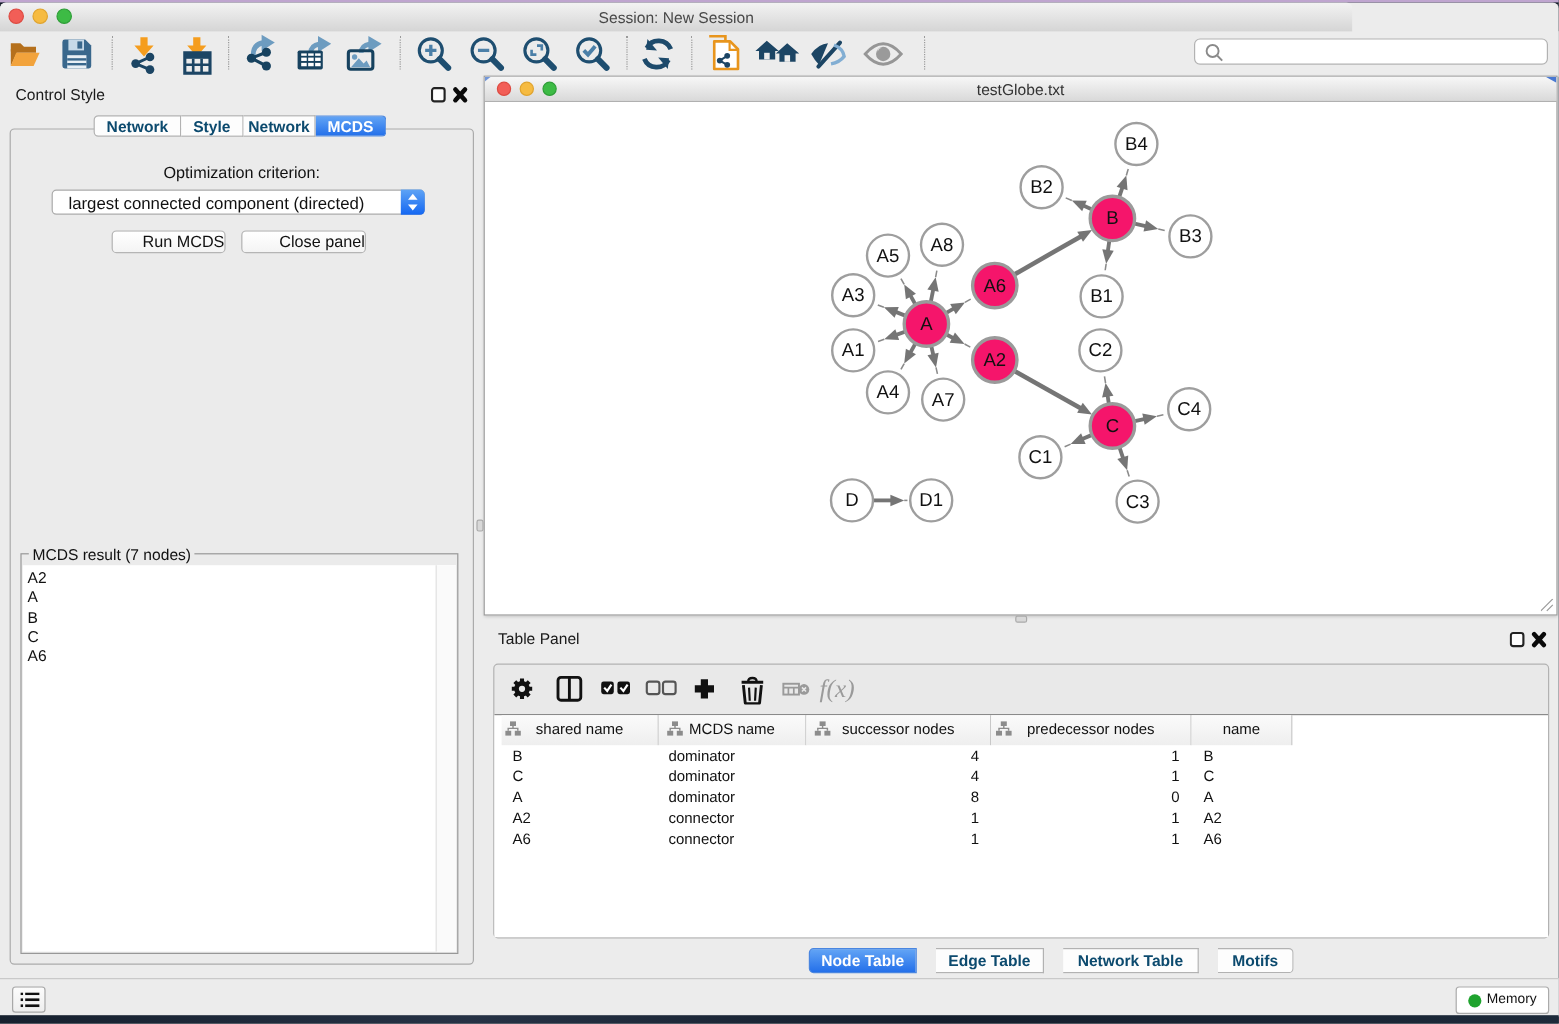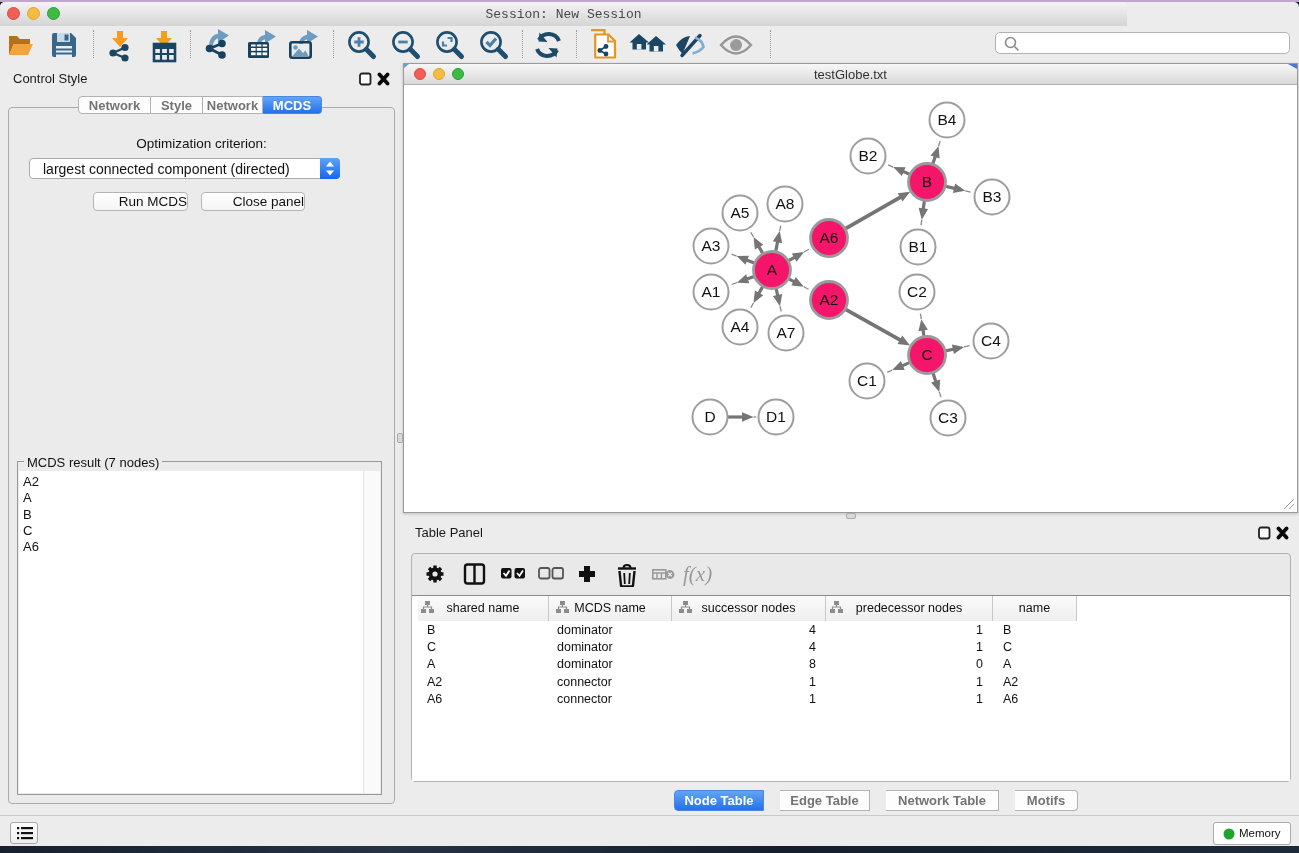--- a/index.html
+++ b/index.html
@@ -1,39 +1,39 @@
 <!DOCTYPE html>
 <html><head>
 <meta charset="utf-8">
 <style>
 * { margin:0; padding:0; box-sizing:border-box; }
 html,body { width:1299px; height:853px; overflow:hidden; }
 body { font-family:"Liberation Sans",sans-serif; background:#141c28; position:relative; }
 .abs { position:absolute; }
 #topstrip { left:0; top:0; width:1299px; height:2px; background:#bfa5cf; }
 #win { left:0; top:2px; width:1299px; height:845px; background:#ececec; border-radius:5px 5px 0 0; }
-#titlebar { left:0; top:2px; width:1127px; height:25px; background:linear-gradient(#f3f3f3,#d5d5d5); border-radius:5px 5px 0 0; border-bottom:1px solid #ababab;font-family:Liberation Mono, monospace; }
+#titlebar { left:0; top:2px; width:1127px; height:25px; background:linear-gradient(#f3f3f3,#d5d5d5); border-radius:5px 5px 0 0; border-bottom:1px solid #ababab; }
 .tl { width:13px; height:13px; border-radius:50%; top:5px; }
 #titlebar .t1 { left:7px; background:#f25e57; border:0.5px solid #dd4b42; }
 #titlebar .t2 { left:27px; background:#f6bb41; border:0.5px solid #e0a42e; }
 #titlebar .t3 { left:47px; background:#3dbb45; border:0.5px solid #2f9e38; }
 #titlebar .title { width:100%; text-align:center; top:5px; font-size:13px; color:#484848; }
 #toolbar { left:0; top:26px; width:1299px; height:38px; background:#ececec; }
 .tsep { top:4px; width:0px; height:28px; border-left:1px dotted #9a9a9a; }
 #searchbox { left:995px; top:32px; width:295px; height:22px; background:#fff; border:1px solid #b2b2b2; border-radius:5px; }
 
 #cp-title { left:13px; top:71px; font-size:13px; color:#1a1a1a; }
 .tabrow { display:flex; }
-.tab { height:100%; border:1px solid #b2b2b2; border-left:none; background:#fdfdfd; font-size:13px; font-weight:bold; color:#737373; text-align:center; }
+.tab { height:100%; border:1px solid #b2b2b2; border-left:none; background:#fdfdfd; font-size:13px; font-weight:bold; color:#0c4a6e; text-align:center; }
 .tab.first { border-left:1px solid #b2b2b2; border-radius:4px 0 0 4px; }
 .tab.last { border-radius:0 4px 4px 0; }
 .tab.sel { background:linear-gradient(#62a4f5,#2470ea); color:#fff; border-color:#4a86e0; }
 #cp-box { left:8px; top:107px; width:387px; height:697px; background:#ebebeb; border:1px solid #ababab; border-radius:4px; }
 #cp-optlabel { left:0px; top:136px; width:403px; text-align:center; font-size:13.5px; color:#111; }
-#cp-combo { left:29px; top:158px; width:311px; height:21px; background:#fff; border:1px solid #ababab; border-radius:4px;text-align:right; }
+#cp-combo { left:43px; top:158px; width:311px; height:21px; background:#fff; border:1px solid #ababab; border-radius:4px;text-align:right; }
 #cp-combo .txt { left:13px; top:2px; font-size:14px; color:#111; }
 #cp-combo .stepper { right:-1px; top:-1px; width:20px; height:21px; background:linear-gradient(#5ea3f5,#1467f2); border-radius:0 4px 4px 0; }
 .btn { background:linear-gradient(#ffffff,#f4f4f4); border:1px solid #b5b5b5; border-radius:4px; font-size:13.5px; color:#111; text-align:right; line-height:17px; }
 #fieldset { left:17px; top:461px; width:365px; height:334px; border:1px solid #989898; }
 #fieldset-label { left:24px; top:455px; font-size:13px; color:#111; background:#ebebeb; padding:0 3px; }
 #mcds-list { left:19px; top:471px; width:361px; height:322px; background:#fff; font-size:13px; color:#111; line-height:16.3px; padding:3px 0 0 4px; }
 #mcds-scroll { left:363px; top:471px; width:17px; height:322px; background:#fafafa; border-left:1px solid #e2e2e2; }
 
 #nw { left:403px; top:63px; width:895px; height:450px; background:#fff; border:1px solid #9a9a9a; box-shadow:0 1px 3px rgba(0,0,0,0.2); }
 #nw-titlebar { left:0; top:0; width:893px; height:21px; background:linear-gradient(#f7f7f7,#d9d9d9); border-bottom:1px solid #b0b0b0; }

